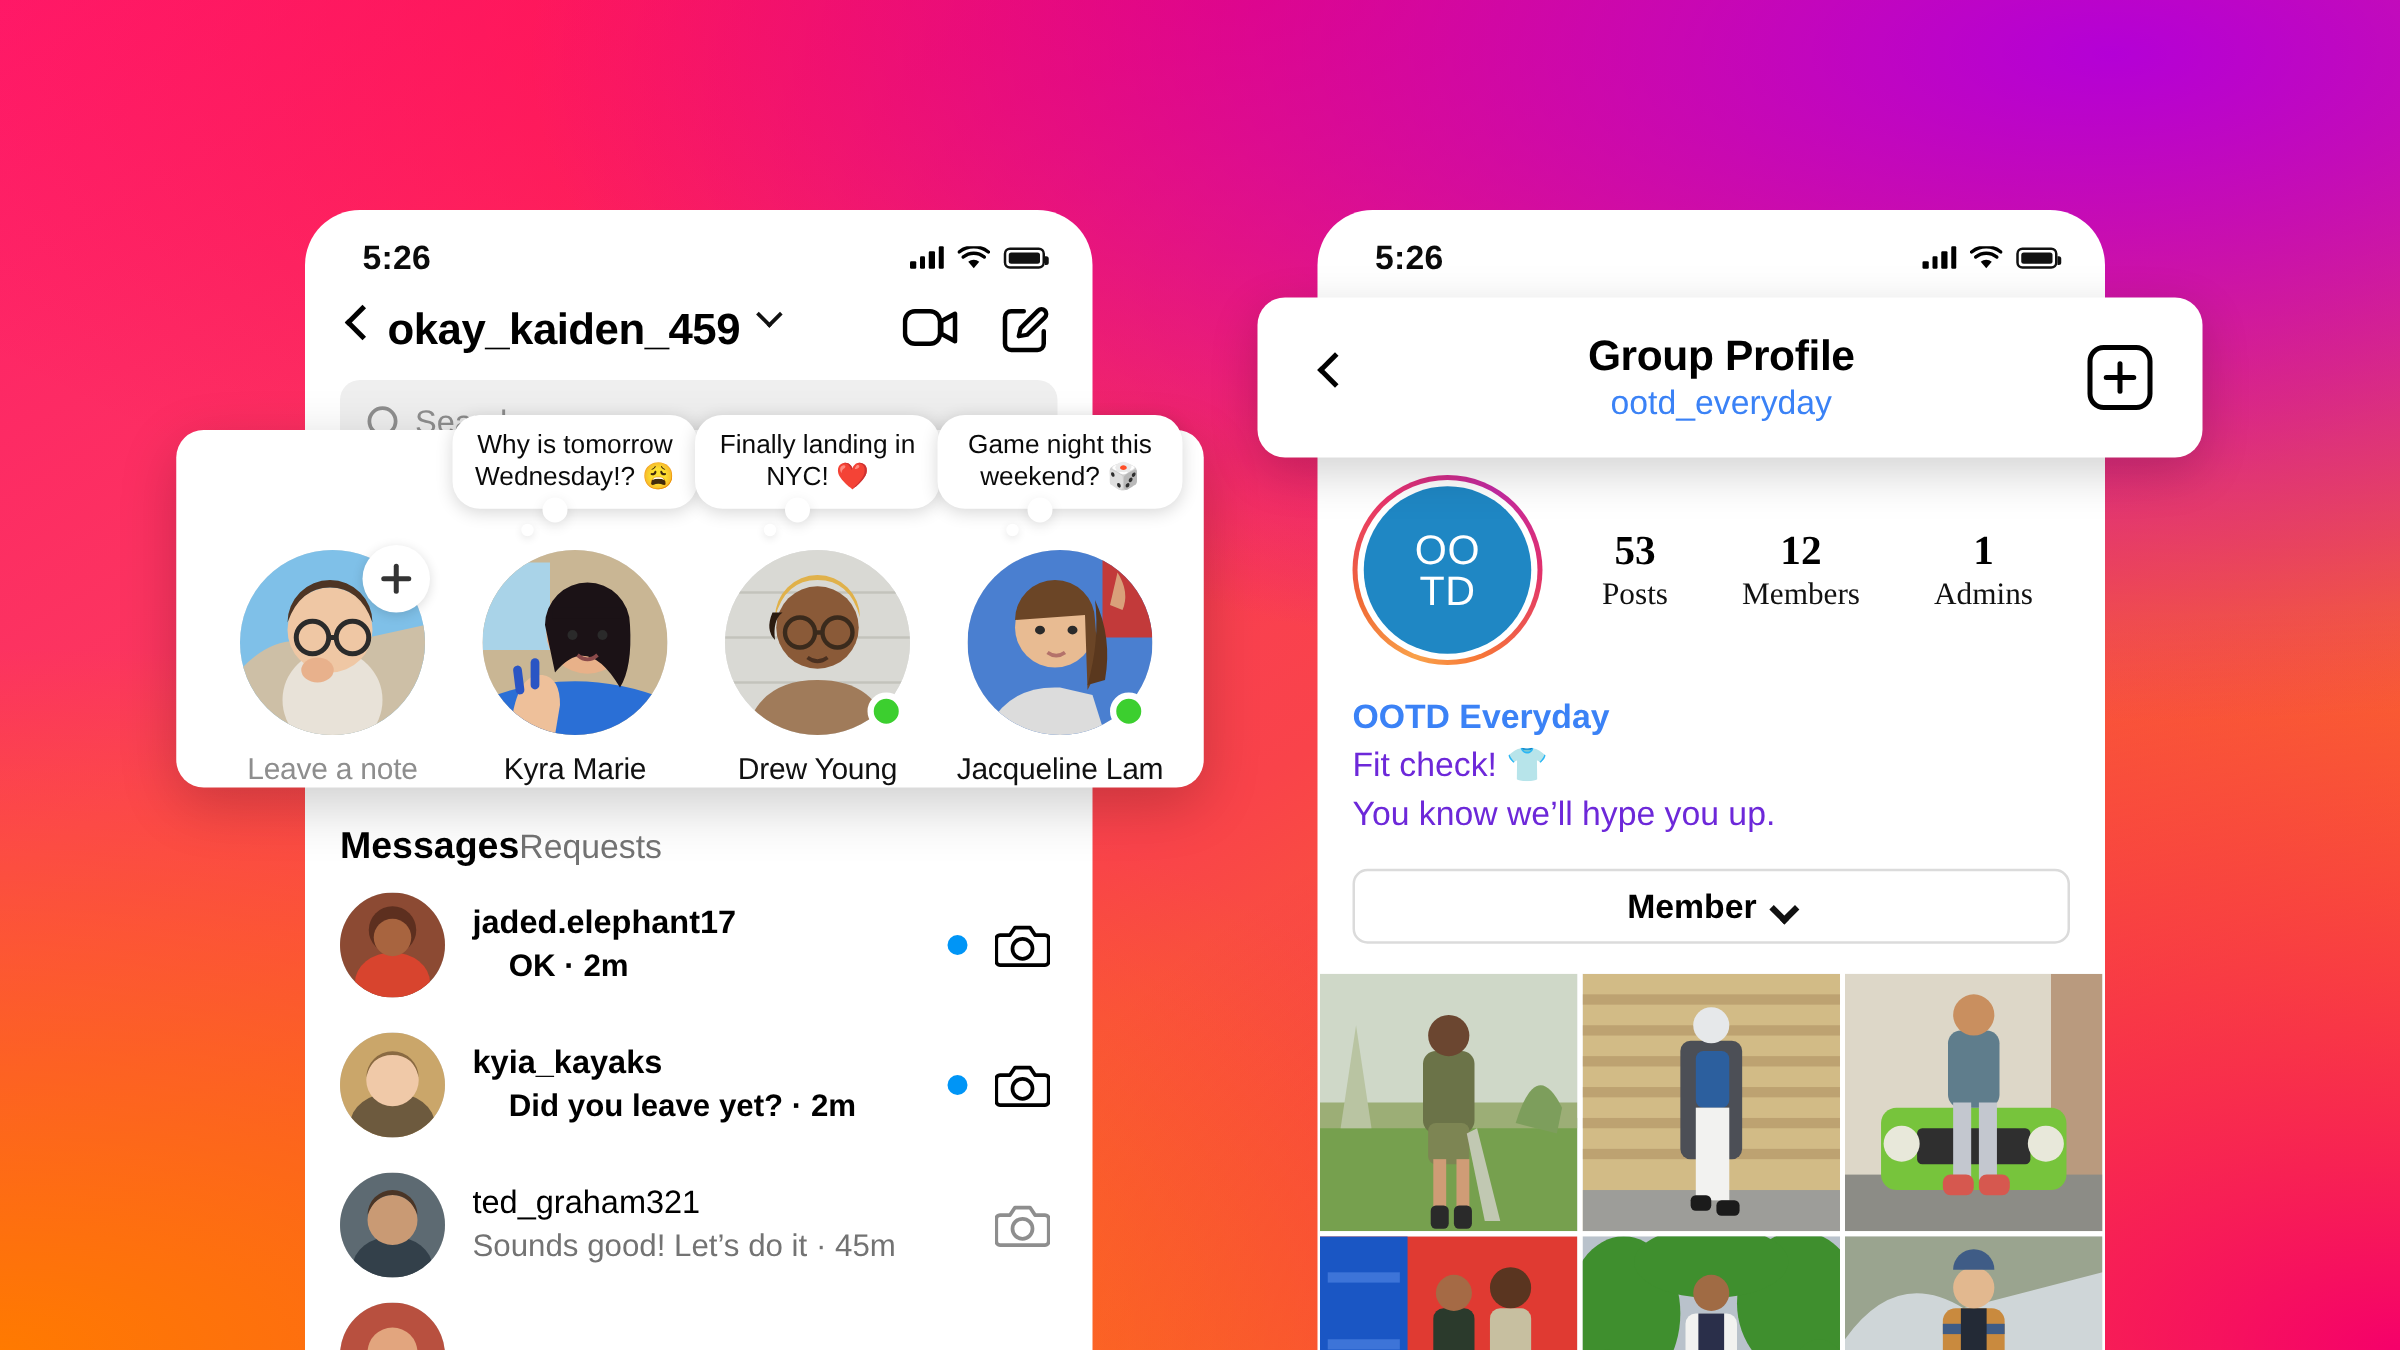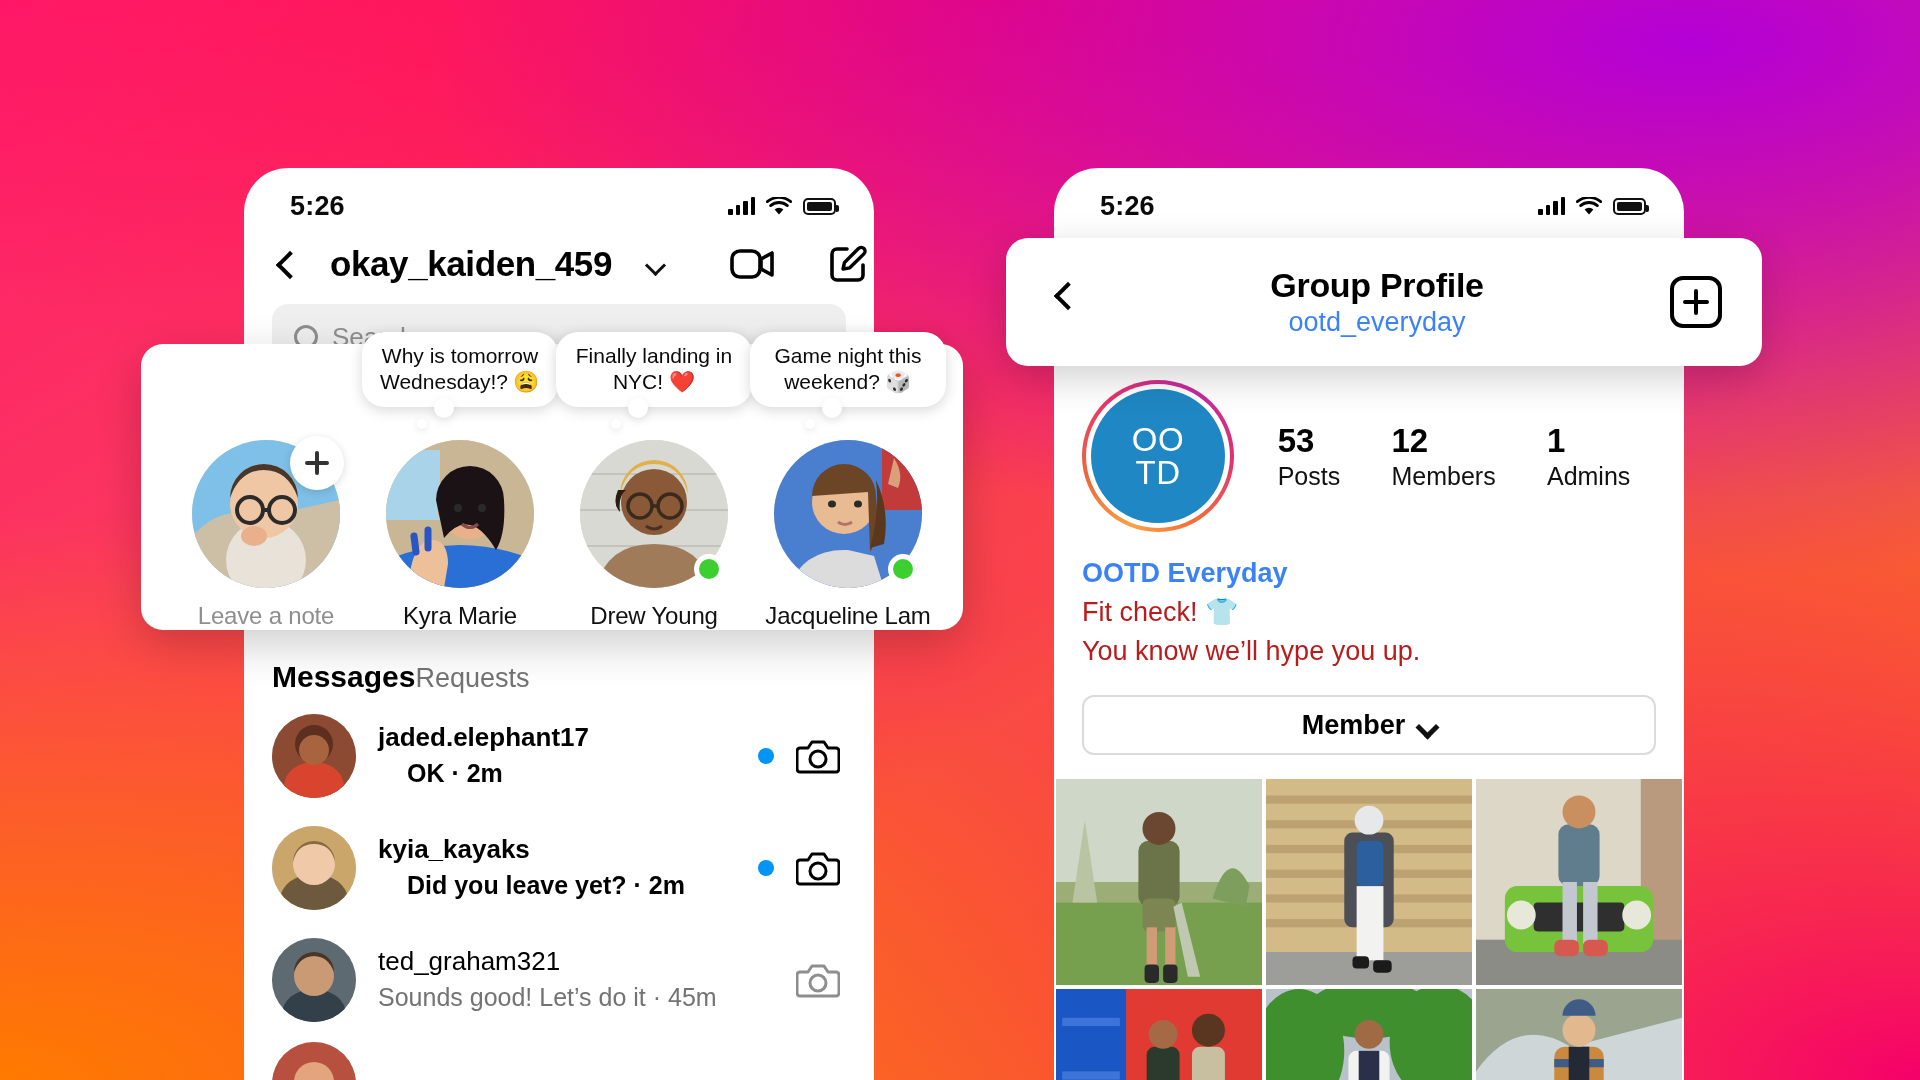--- a/index.html
+++ b/index.html
@@ -53,22 +53,22 @@
     position: relative; padding: 2px;
   }
   .battery::after {
     content:""; position:absolute; right:-5px; top:5px;
     width:3px; height:7px; background:#111; border-radius:0 2px 2px 0;
   }
   .battery span { display:block; width:100%; height:100%; background:#111; border-radius:2px; }
 
   
   .dm-nav {
-    display: flex; align-items: center;
-    padding: 14px 34px 6px 28px; gap: 32px;
+    display: flex; 
+    padding: 14px 34px 6px 28px; gap: 12px;
   }
   .chev-back {
     width: 26px; height: 26px; flex: none;
     position: relative; cursor: pointer;
   }
   .chev-back::before {
     content:""; position:absolute; left:8px; top:4px;
     width:16px; height:16px; border-left:4px solid #000; border-bottom:4px solid #000;
     transform: rotate(45deg);
   }
@@ -237,27 +237,27 @@
     background: #fff; padding: 5px;
   }
   .gp-avatar-circle {
     width: 100%; height: 100%; border-radius: 50%;
     background: #1f87c4;
     display: flex; flex-direction: column;
     align-items: center; justify-content: center;
     color: #fff; font-size: 33px; line-height: 1.0; letter-spacing: .5px;
   }
   .gp-stats { flex: 1; display: flex; justify-content: space-around; padding-left: 18px; }
-  .gp-stat { text-align: left; cursor: pointer; }
+  .gp-stat { text-align: center; cursor: pointer; font-family: Liberation Serif, serif; }
   .gp-stat .num { font-size: 33px; font-weight: 700; color: #000; }
   .gp-stat .lbl { font-size: 25px; color: #111; margin-top: 2px; }
 
   .gp-bio { padding: 22px 28px 0 28px; }
   .gp-bio .bio-name { font-size: 27px; font-weight: 700; color: #3b82f6; line-height: 1.45; }
-  .gp-bio .bio-line { font-size: 27px; color: #b91c1c; line-height: 1.45; }
+  .gp-bio .bio-line { font-size: 27px; color: #6d28d9; line-height: 1.45; }
 
   .member-btn {
     margin: 24px 28px 0 28px; height: 60px;
     border: 2px solid #dbdbdb; border-radius: 12px;
     display: flex; align-items: center; justify-content: center; gap: 13px;
     font-size: 27px; font-weight: 700; color: #000; cursor: pointer;
     background: #fff;
   }
   .chev-down-bold { width: 18px; height: 12px; position: relative; }
   .chev-down-bold::before {

